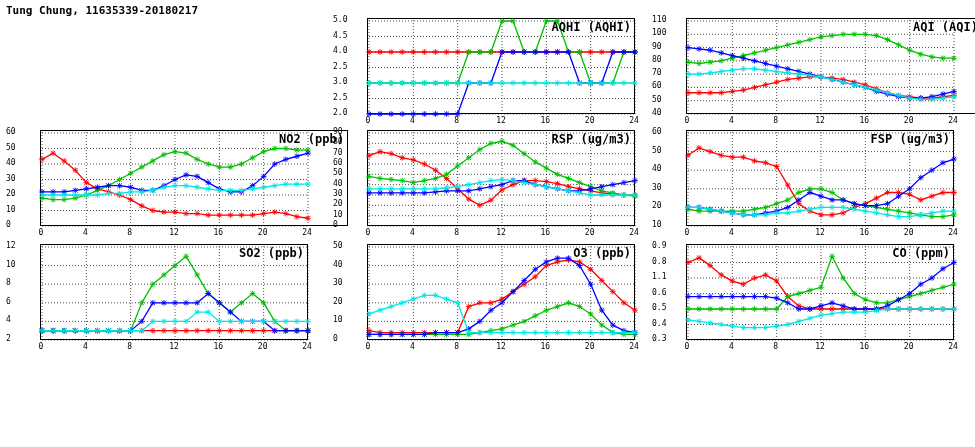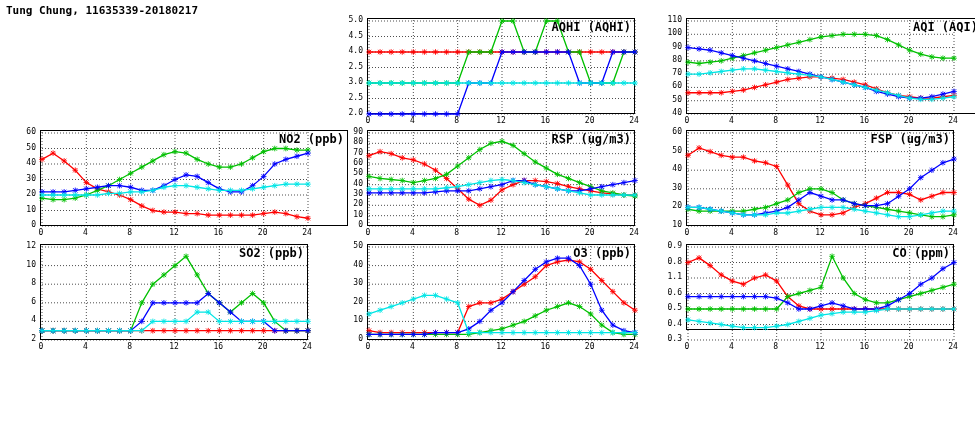--- a/index.html
+++ b/index.html
@@ -2,21 +2,21 @@
 <html><head>
 <meta charset="utf-8">
 <style>
   html,body{margin:0;padding:0;background:#ffffff;}
   body{width:975px;height:447px;font-family:"DejaVu Sans Mono",monospace;color:#000;}
   #root{position:relative;width:975px;height:447px;}
   .title{position:absolute;left:6px;top:4px;font-size:11px;font-weight:bold;font-family:"DejaVu Sans Mono",monospace;}
   .panel{position:absolute;}
   .plotbox{position:absolute;border:1px solid #000;box-sizing:border-box;background:#fff;}
   .plotlabel{position:absolute;right:3px;top:1px;font-size:12px;font-weight:bold;font-family:"DejaVu Sans Mono",monospace;}
-  .ytick{position:absolute;font-size:8px;text-align:right;font-family:"DejaVu Sans Mono",monospace;}
+  .ytick{position:absolute;font-size:8px;font-family:"DejaVu Sans Mono",monospace;}
   .xtick{position:absolute;font-size:8px;text-align:center;font-family:"DejaVu Sans Mono",monospace;}
   svg{position:absolute;left:0;top:0;overflow:visible;}
 </style>
 </head>
 <body>
 
 <div id="root">
   <div class="title">Tung Chung, 11635339-20180217</div>
   <div id="panels">
       <div class="panel" style="left: 367px; top: 18px; width: 270px; height: 112px;">
@@ -1058,21 +1058,21 @@
         <div class="ytick" style="left: -34px; width: 30px; top: -3px;">50</div>
         <div class="xtick" style="left: -9px; width: 20px; top: 98px;">0</div>
         <div class="xtick" style="left: 35.3333px; width: 20px; top: 98px;">4</div>
         <div class="xtick" style="left: 79.6667px; width: 20px; top: 98px;">8</div>
         <div class="xtick" style="left: 124px; width: 20px; top: 98px;">12</div>
         <div class="xtick" style="left: 168.333px; width: 20px; top: 98px;">16</div>
         <div class="xtick" style="left: 212.667px; width: 20px; top: 98px;">20</div>
         <div class="xtick" style="left: 257px; width: 20px; top: 98px;">24</div>
       </div>
       <div class="panel" style="left: 686px; top: 244px; width: 270px; height: 112px;">
-        <div class="plotbox" style="left: 0px; top: 0px; width: 268px; height: 86px;">
+        <div class="plotbox" style="left: 0px; top: 0px; width: 268px; height: 96px;">
           <svg width="268" height="96">
             <g>
               <line x1="1" x2="267" y1="95" y2="95" stroke="#000" stroke-width="0.7" stroke-dasharray="1,2"></line>
               <line x1="1" x2="267" y1="79.5" y2="79.5" stroke="#000" stroke-width="0.7" stroke-dasharray="1,2"></line>
               <line x1="1" x2="267" y1="64" y2="64" stroke="#000" stroke-width="0.7" stroke-dasharray="1,2"></line>
               <line x1="1" x2="267" y1="48.50000000000001" y2="48.50000000000001" stroke="#000" stroke-width="0.7" stroke-dasharray="1,2"></line>
               <line x1="1" x2="267" y1="33.000000000000014" y2="33.000000000000014" stroke="#000" stroke-width="0.7" stroke-dasharray="1,2"></line>
               <line x1="1" x2="267" y1="17.5" y2="17.5" stroke="#000" stroke-width="0.7" stroke-dasharray="1,2"></line>
               <line x1="1" x2="267" y1="2" y2="2" stroke="#000" stroke-width="0.7" stroke-dasharray="1,2"></line>
               <line y1="1" y2="95" x1="1" x2="1" stroke="#000" stroke-width="0.7" stroke-dasharray="1,2"></line>

